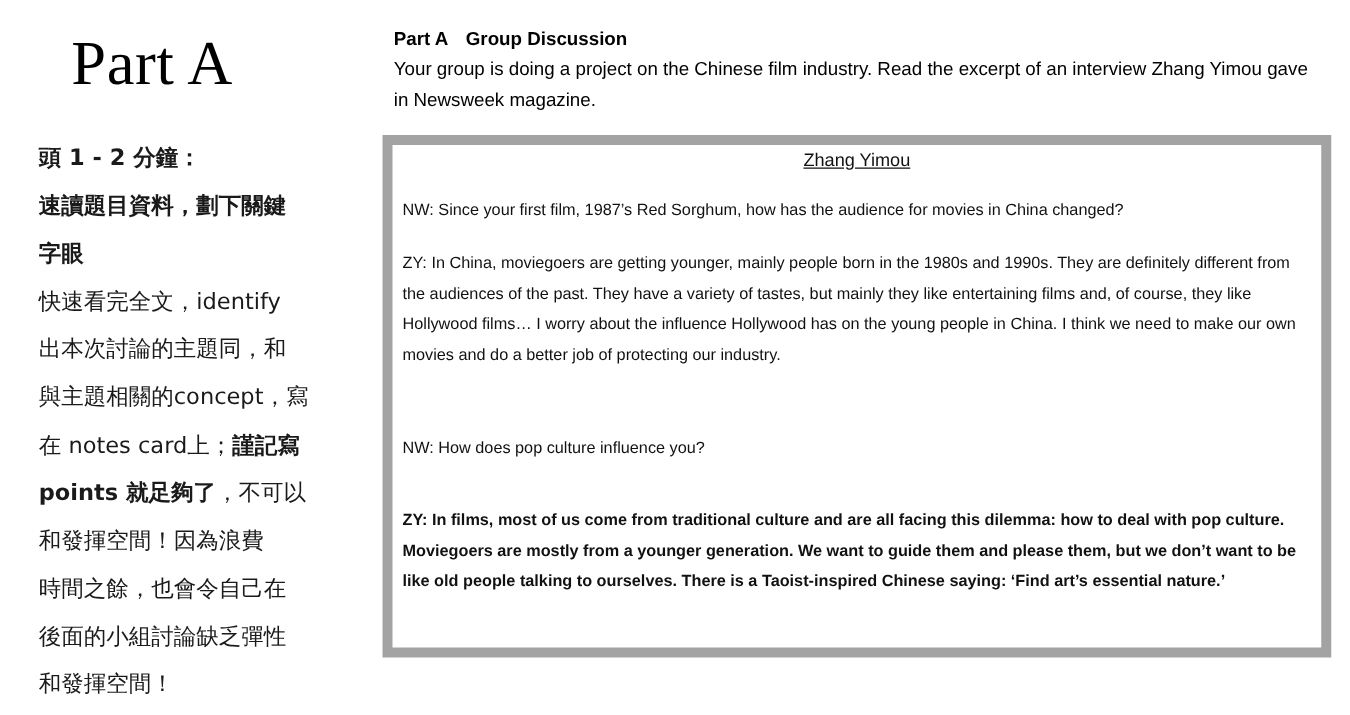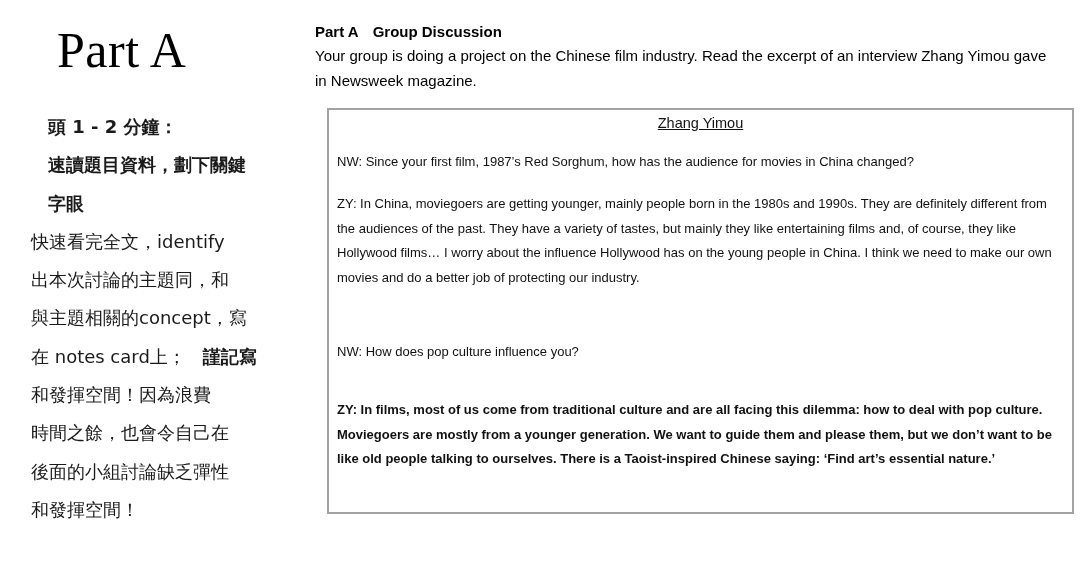--- a/index.html
+++ b/index.html
@@ -13,37 +13,37 @@
       font-family: "Liberation Serif", "DejaVu Serif", serif;
       font-size: 50px; line-height: 60px; color: #000;
       letter-spacing: 0.5px;
     }
     .left-notes {
       position: absolute; left: 31px; top: 108px; width: 250px;
       font-family: "DejaVu Sans", sans-serif;
       font-size: 18px; line-height: 38.3px; color: #1a1a1a;
     }
     .left-notes .line { white-space: nowrap; display: block; }
-    .left-notes .b { font-weight: bold; margin-left: 17px; }
+    .left-notes .b { font-weight: bold; }
 
     .heading {
       position: absolute; left: 315px; top: 22px;
       font-family: Liberation Sans, sans-serif;
       font-size: 15px; font-weight: bold; line-height: 20px; color: #000;
     }
     .heading .gap { display: inline-block; width: 14px; }
     .intro {
       position: absolute; left: 315px; top: 43px; width: 740px;
       font-family: "Liberation Sans", sans-serif;
       font-size: 15px; line-height: 25px; color: #000000;
     }
     .interview-box {
       position: absolute; left: 306px; top: 108px;
       width: 743px; height: 402px;
-      border: 2px solid #a3a3a3; background: #fff; margin-left: 21px;
+      border: 8px solid #a3a3a3; background: #fff;
     }
     .interview-box .title {
       position: absolute; left: 0; right: 0; top: 3px;
       text-align: center;
       font-size: 14.5px; line-height: 20px; text-decoration: underline;
     }
     .para {
       position: absolute; left: 8px; width: 730px;
       font-family: "Liberation Sans", sans-serif;
       font-size: 13px; line-height: 24.7px; color: #111;
@@ -55,20 +55,21 @@
 <div>
   <div class="left-title">Part A</div>
   <div class="left-notes">
     <span class="line b">頭 1 - 2 分鐘：</span>
     <span class="line b">速讀題目資料，劃下關鍵</span>
     <span class="line b">字眼</span>
     <span class="line">快速看完全文，identify</span>
     <span class="line">出本次討論的主題同，和</span>
     <span class="line">與主題相關的concept，寫</span>
     <span class="line"><span>在 notes card上；</span><span class="b">謹記寫</span></span>
+    <span class="line"><span class="b">points 就足夠了</span><span>，不可以</span></span>
     <span class="line">和發揮空間！因為浪費</span>
     <span class="line">時間之餘，也會令自己在</span>
     <span class="line">後面的小組討論缺乏彈性</span>
     <span class="line">和發揮空間！</span>
   </div>
 </div>
 
 <div>
   <div class="heading">
     <span>Part A</span><span class="gap"></span><span>Group Discussion</span>

